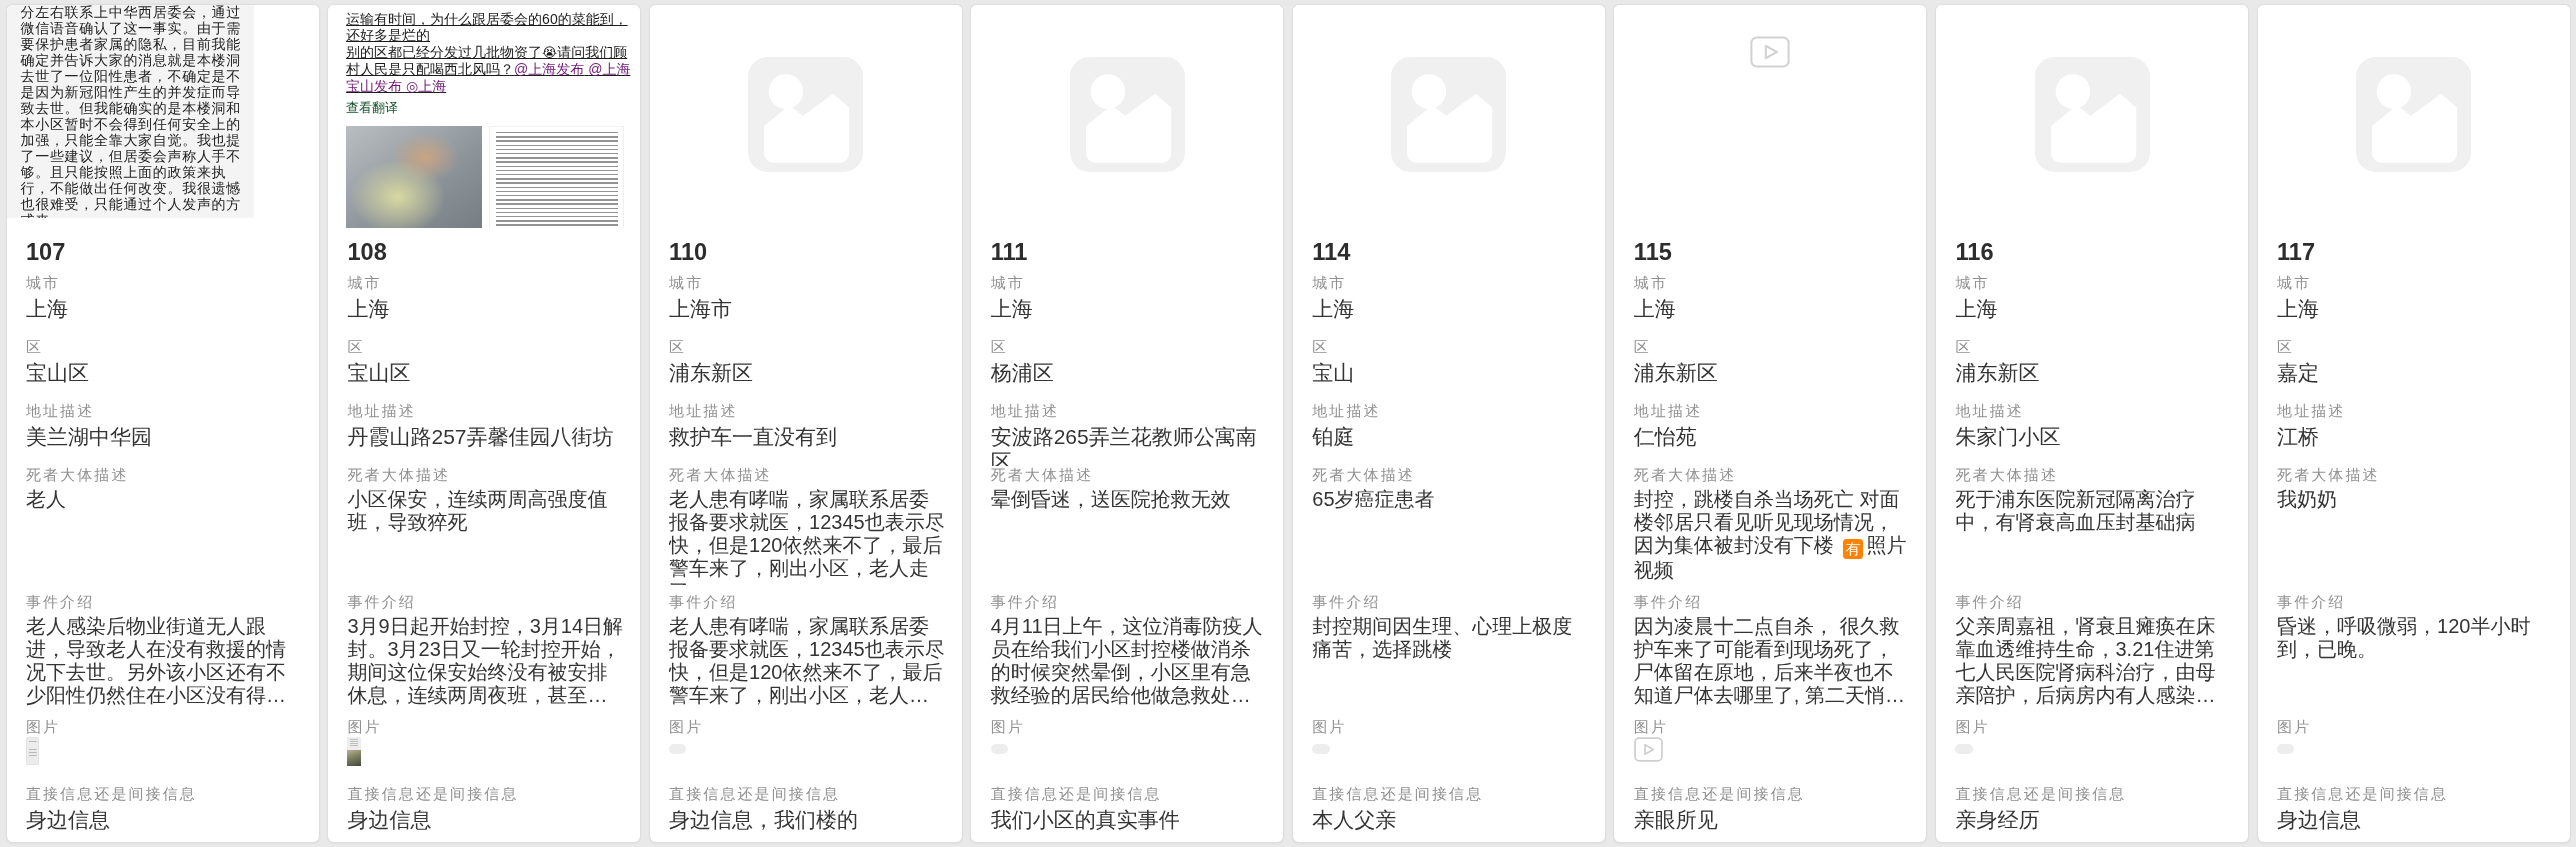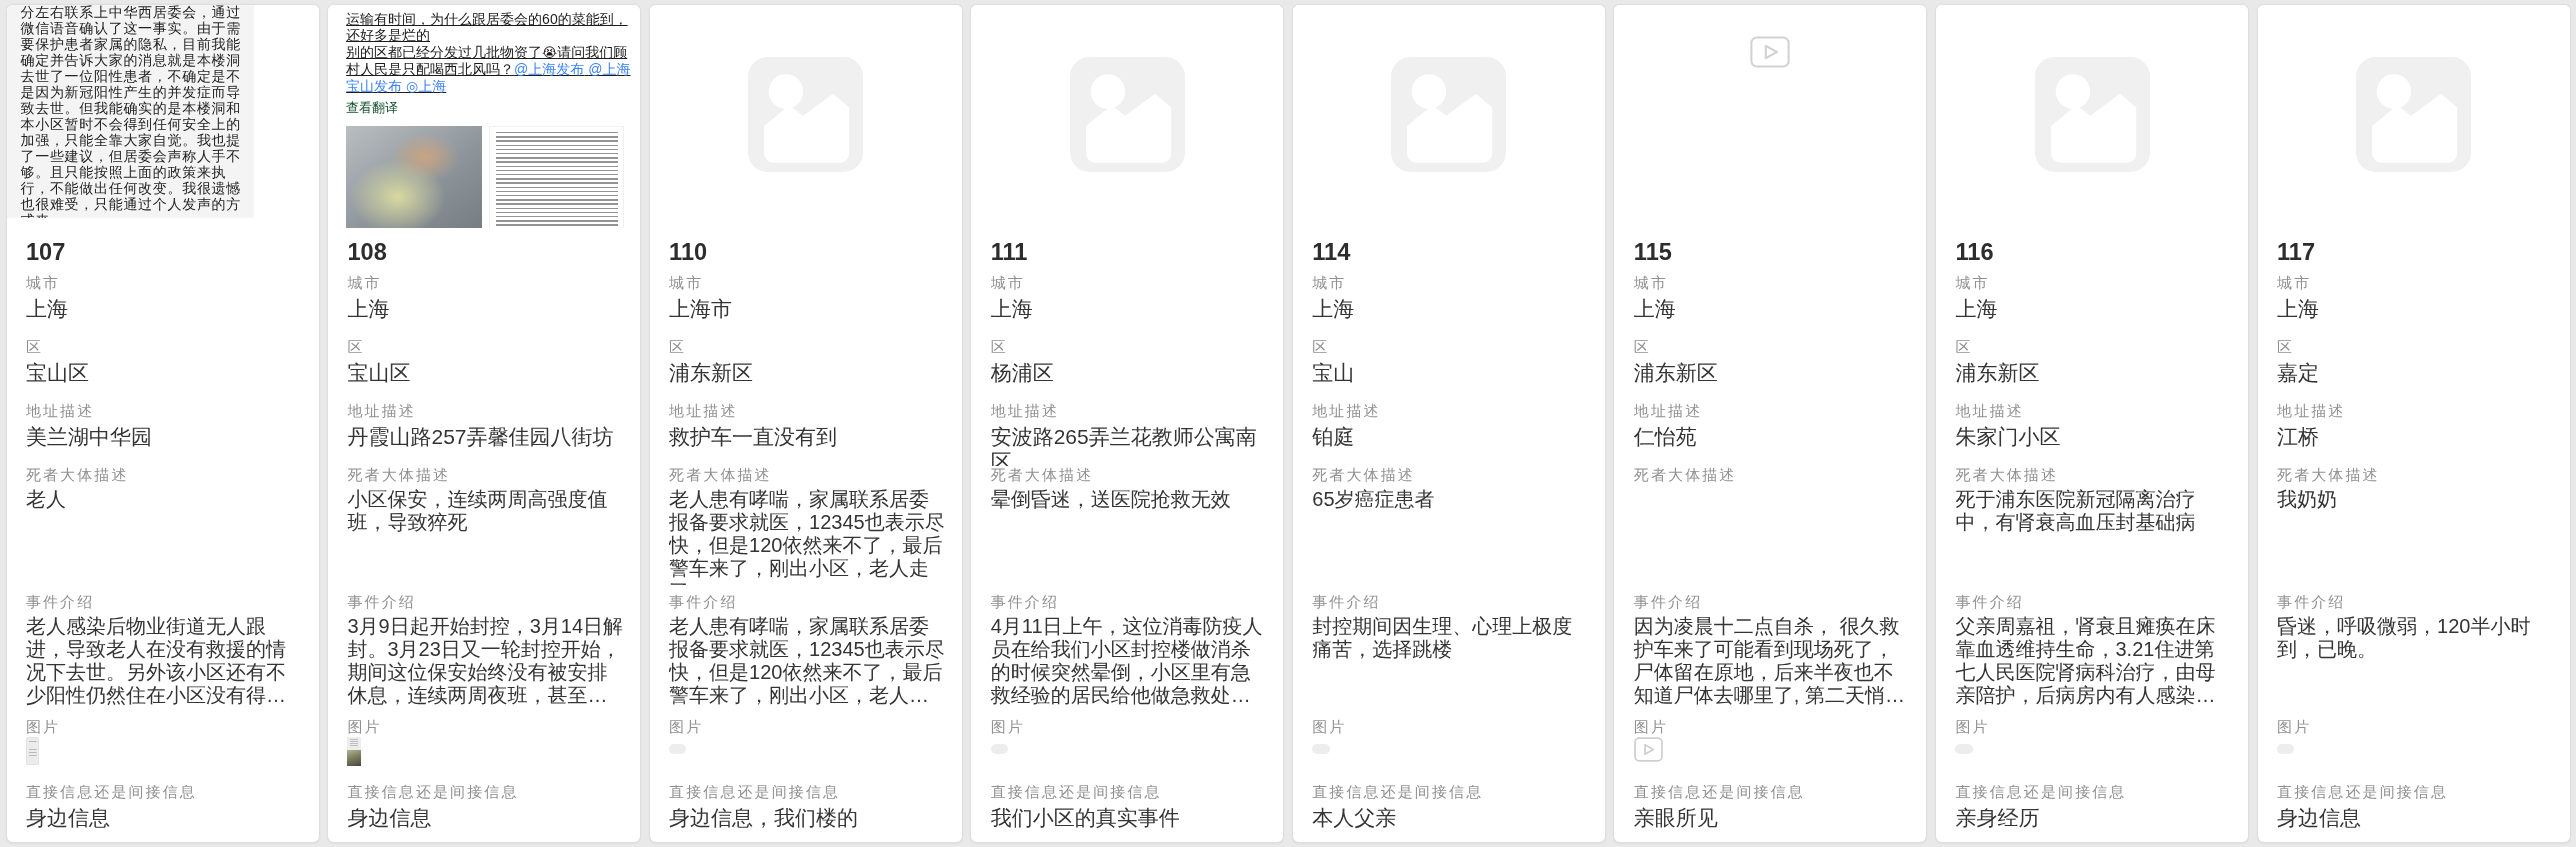--- a/index.html
+++ b/index.html
@@ -7,21 +7,21 @@
   .grid{display:flex;gap:7.6px;padding:4.2px 5.5px;}
   .card{flex:none;width:314px;height:839px;background:#fff;border:0.7px solid #dedede;
     border-radius:7px;box-sizing:border-box;overflow:hidden;box-shadow:0 0.7px 2.1px rgba(0,0,0,.05);}
   
   .media{height:223px;overflow:hidden;position:relative;background:#fff;}
   .media-shot .shot-body{position:absolute;left:0;top:0;width:247px;height:213px;background:#f4f4f4;
     overflow:hidden;box-sizing:border-box;padding:4.2px 9.7px 0 14px;}
   .media-shot .shot-body p{margin:-5.5px 0 0;font-size:14px;line-height:16px;letter-spacing:0.7px;color:#222;}
   .media-post .post-text{padding:5.5px 9.7px 0 18px;font-size:14px;line-height:16.6px;color:#1c1c1c;text-decoration:underline;}
   .media-post .post-text p{margin:0;}
-  .post-link{color:#3b82f6;text-decoration:none;}
+  .post-link{color:#701a75;text-decoration:none;}
   .emoji{font-size:13px;}
   .post-translate{margin-top:4.2px;padding-left:18px;color:#14532d;font-size:13px;}
   .post-images{margin-top:9px;padding-left:18px;display:flex;gap:7px;}
   .post-photo{width:136px;height:104px;
     background:
       radial-gradient(66px 52px at 38% 68%,#d8d9a0,rgba(0,0,0,0) 72%),
       radial-gradient(49px 35px at 58% 30%,#c9a482,rgba(0,0,0,0) 70%),
       linear-gradient(145deg,#b9bec2,#8f969b 55%,#767d82);}
   .post-dense{width:135px;height:104px;background-color:#fff;border:0.7px solid #f0f0f0;box-sizing:border-box;
     background-image:repeating-linear-gradient(to bottom,rgba(90,90,90,.65) 0,rgba(90,90,90,.65) 1.4px,transparent 1.4px,transparent 4.2px);
@@ -33,21 +33,21 @@
   
   .card-body{padding:0 15.3px 0 19.4px;}
   .card-num{margin-top:9px;height:30.5px;font-size:23.6px;line-height:30.5px;font-weight:600;color:#2d2d2d;}
   .fg{overflow:hidden;box-sizing:border-box;}
   .fg-city{margin-top:6.2px;height:64px;}
   .fg-district{height:64px;}
   .fg-addr{height:64px;}
   .fg-victim{height:127px;}
   .fg-event{height:125px;}
   .fg-image{height:67px;}
-  .fg-direct{height:60px;font-family:Liberation Mono, monospace;}
+  .fg-direct{height:60px;}
   .flabel{font-size:15px;line-height:18px;color:#909090;letter-spacing:2.1px;}
   .fvalue{margin-top:4.2px;font-size:21px;line-height:25px;color:#343434;}
   .mlv{font-size:20px;line-height:23px;}
   .v-event{display:-webkit-box;-webkit-line-clamp:4;-webkit-box-orient:vertical;overflow:hidden;max-height:94px;}
   .v-victim{max-height:97px;overflow:hidden;}
   .badge-you{display:inline-block;background:#ff8200;color:#fff;width:20px;height:20px;line-height:20px;
     text-align:center;border-radius:3.5px;font-size:14.6px;margin:0 3.5px;vertical-align:-2.1px;letter-spacing:0;}
   
   .thumb{margin-top:1.4px;}
   .th-pill{width:17.3px;height:9.7px;border-radius:4.9px;background:#ededed;margin-top:8.3px;}
@@ -300,20 +300,21 @@
       <div class="fg fg-district">
         <div class="flabel">区</div>
         <div class="fvalue v-district">浦东新区</div>
       </div>
       <div class="fg fg-addr">
         <div class="flabel">地址描述</div>
         <div class="fvalue v-addr">仁怡苑</div>
       </div>
       <div class="fg fg-victim">
         <div class="flabel">死者大体描述</div>
+        <div class="fvalue mlv v-victim">封控，跳楼自杀当场死亡 对面楼邻居只看见听见现场情况，因为集体被封没有下楼 <span class="badge-you">有</span>照片视频</div>
       </div>
       <div class="fg fg-event">
         <div class="flabel">事件介绍</div>
         <div class="fvalue mlv v-event">因为凌晨十二点自杀， 很久救护车来了可能看到现场死了， 尸体留在原地，后来半夜也不知道尸体去哪里了, 第二天悄无声息， 绝大部分人并不知…</div>
       </div>
       <div class="fg fg-image">
         <div class="flabel">图片</div>
         <div class="thumb"><svg width="29" height="25" viewBox="0 0 42 36">
               <rect x="1.5" y="1.5" width="39" height="33" rx="6" fill="#fff" stroke="#cfcfcf" stroke-width="2.5"></rect>
               <path d="M16 11 L28 18 L16 25 Z" fill="none" stroke="#cfcfcf" stroke-width="2.5" stroke-linejoin="round"></path>

